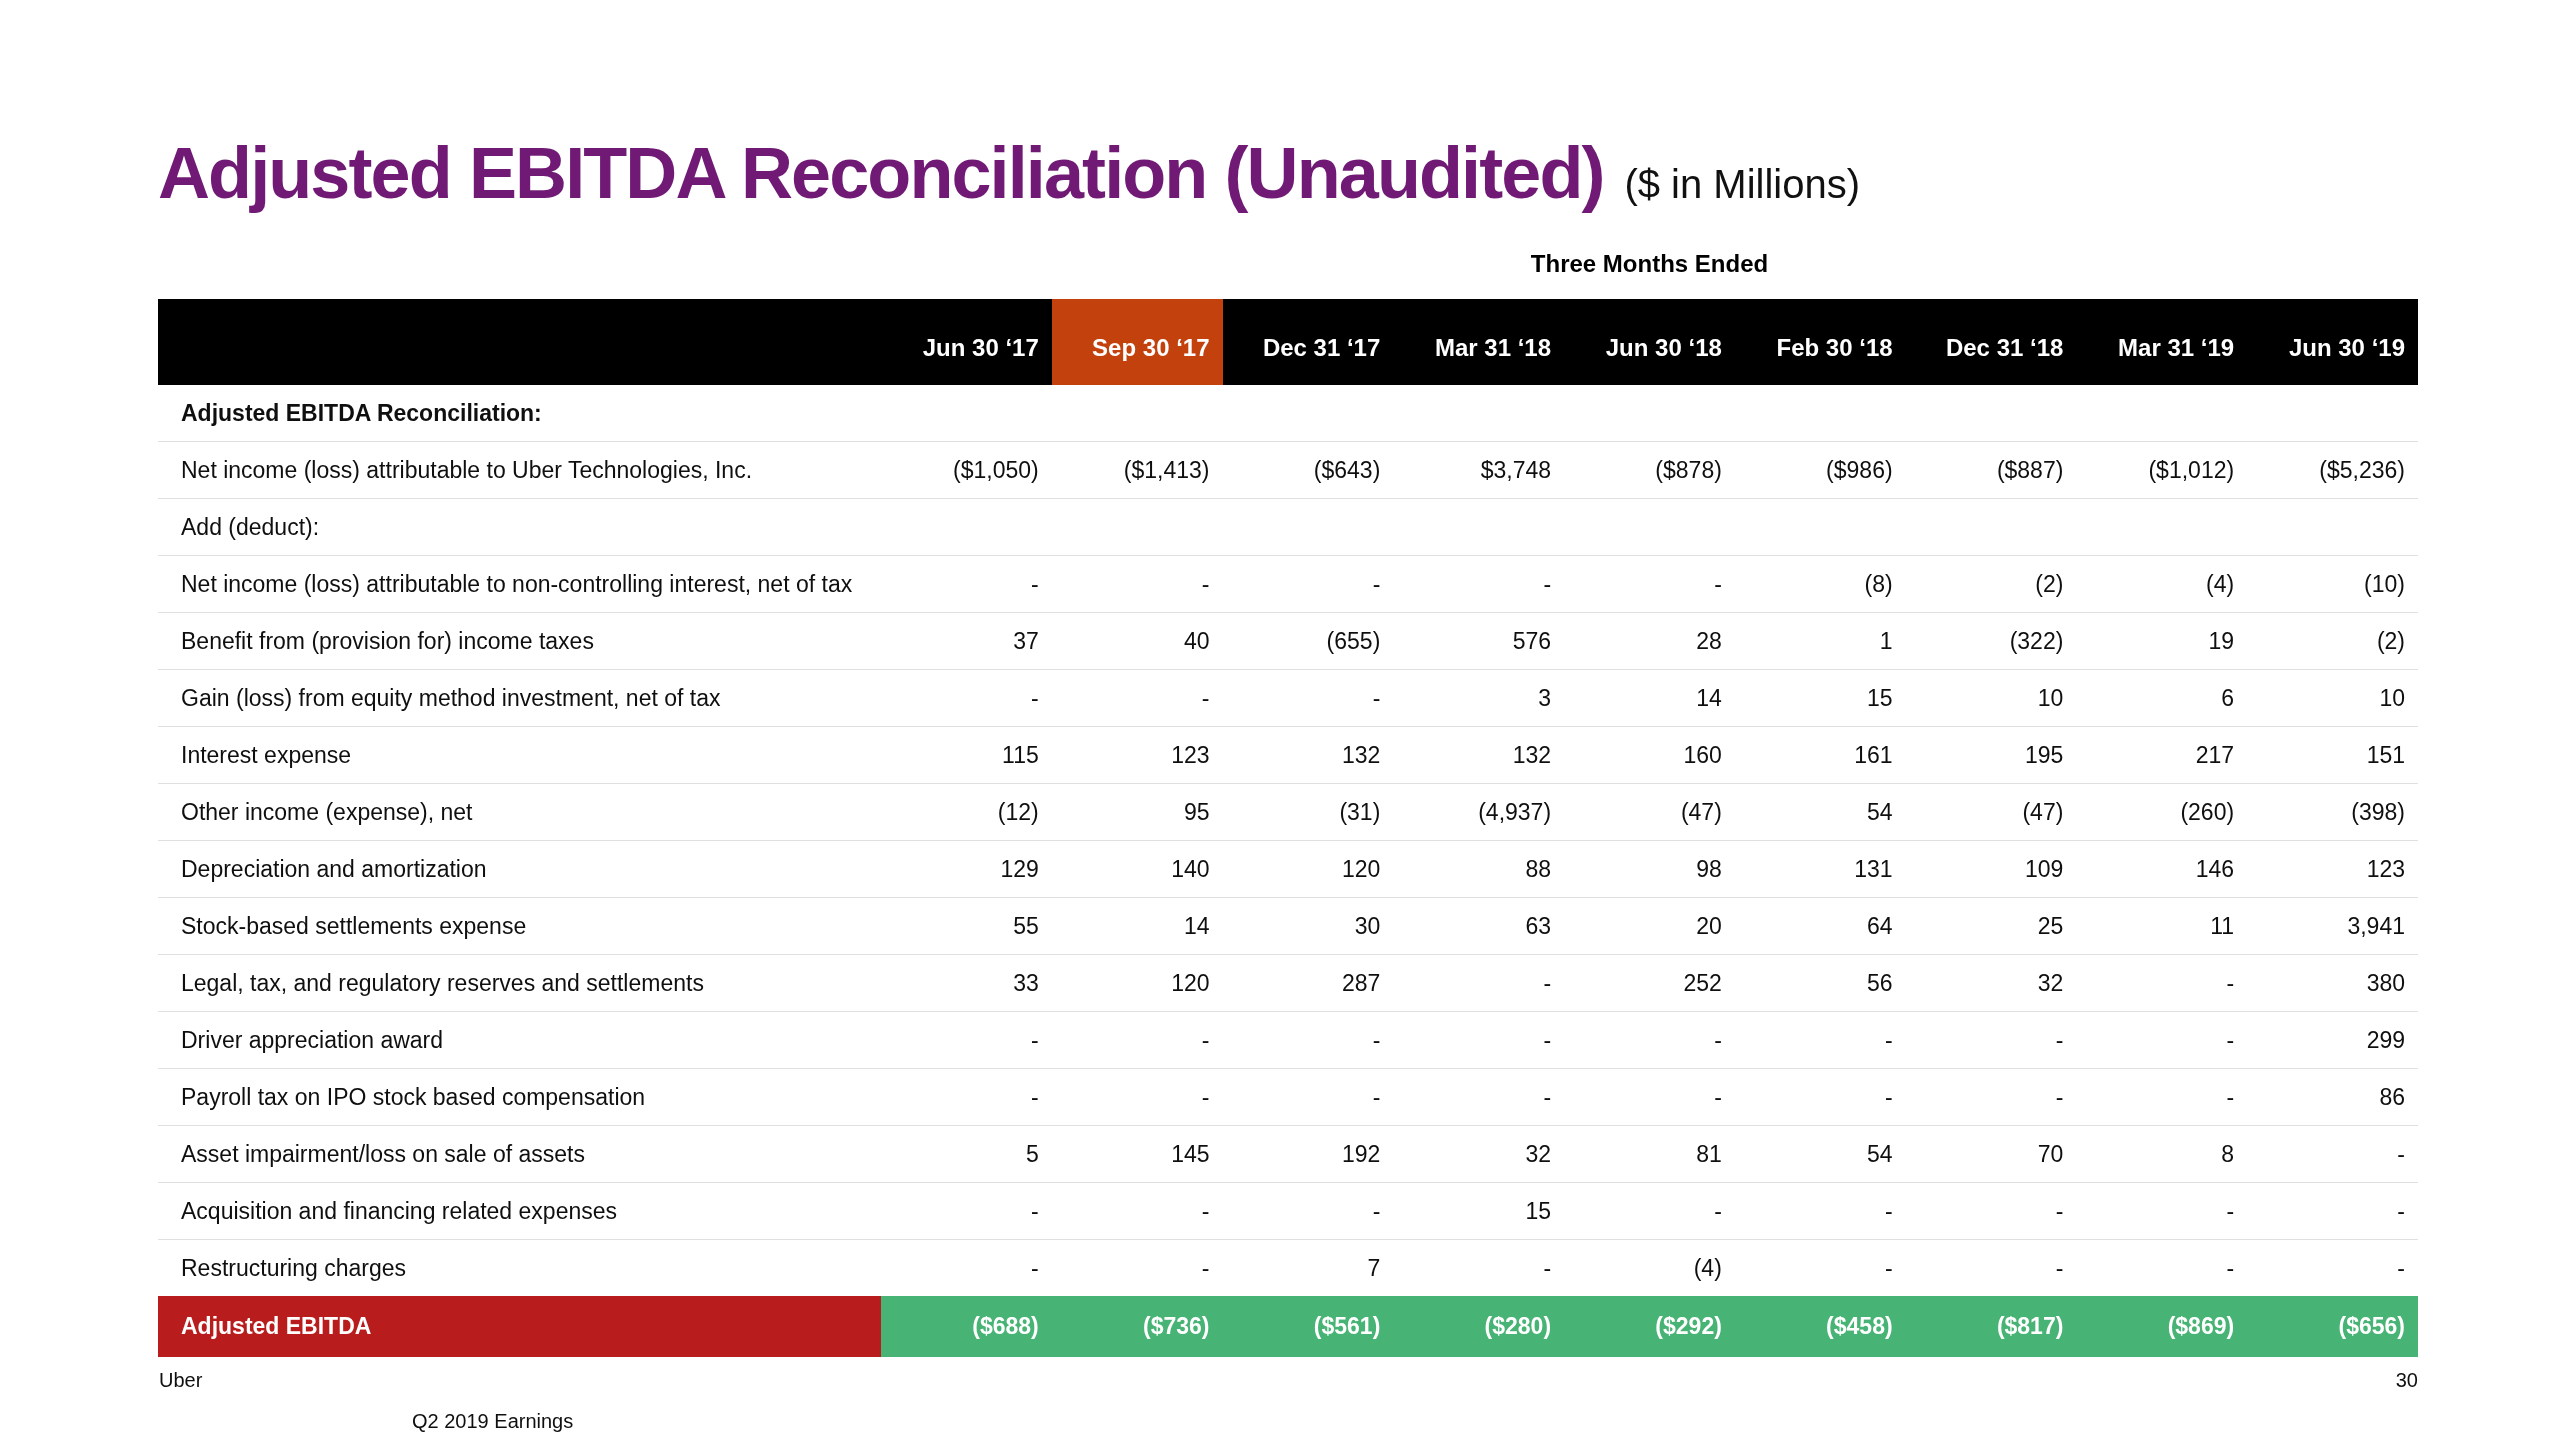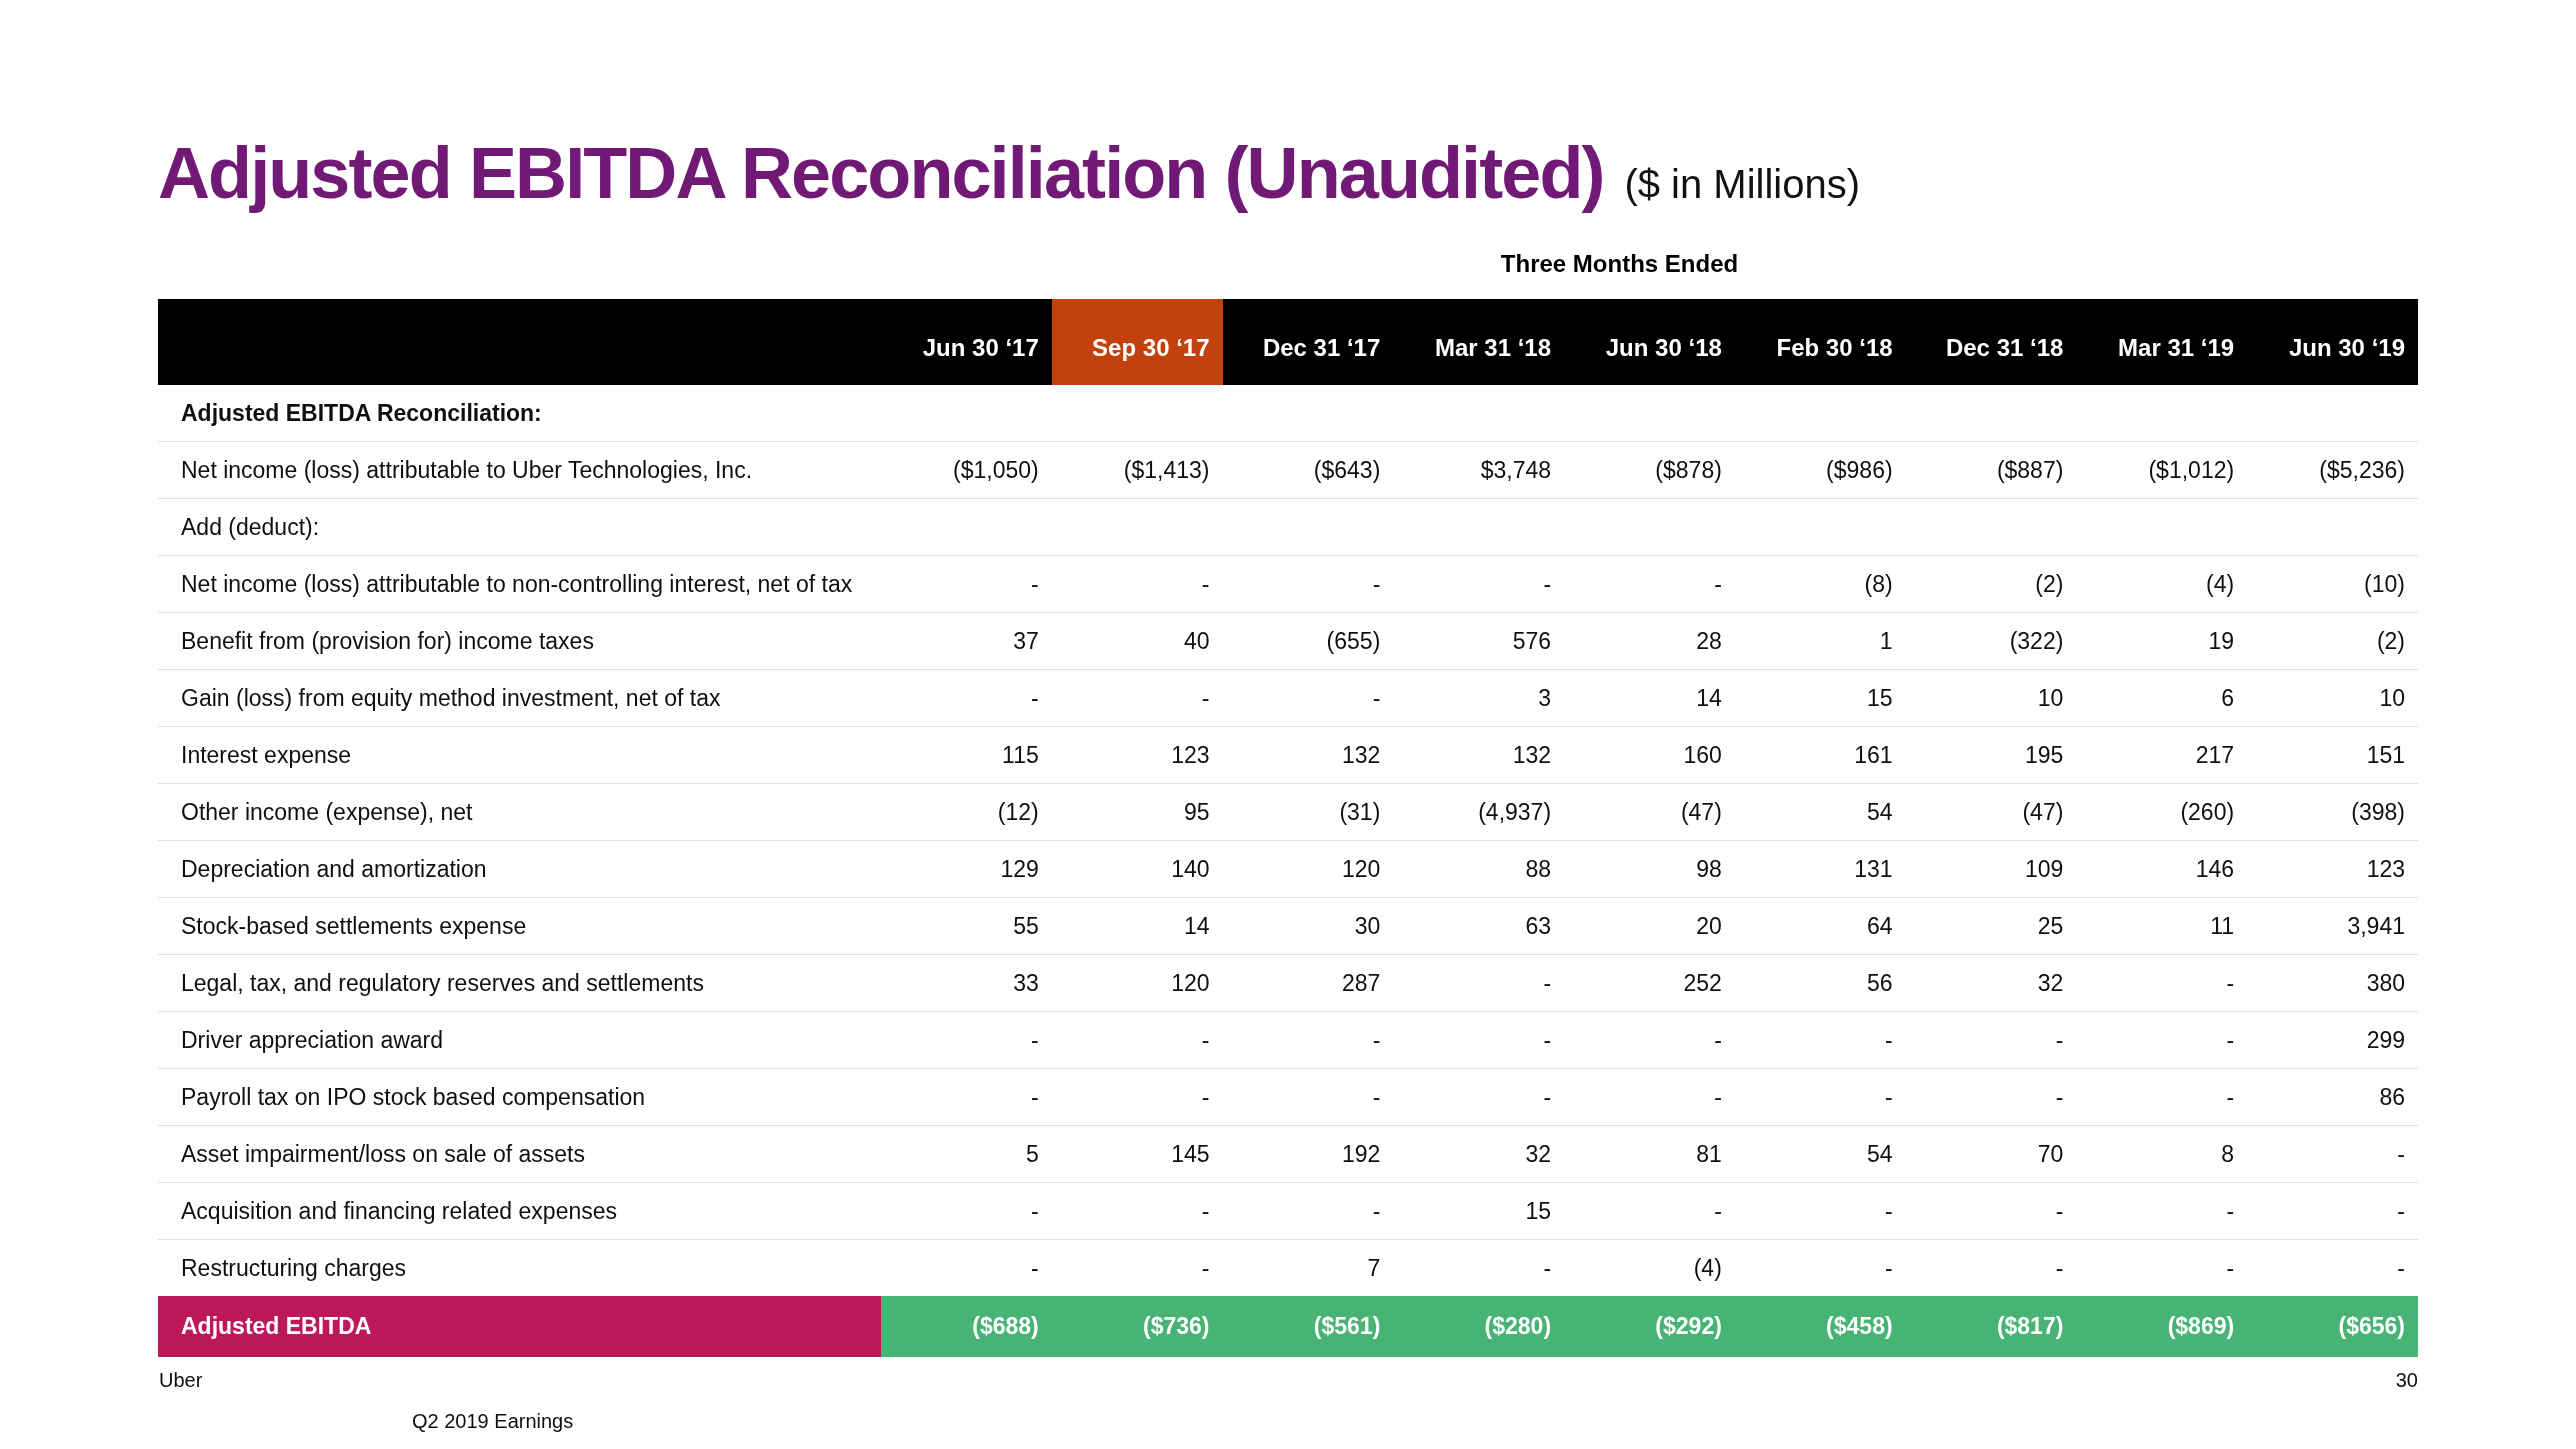--- a/index.html
+++ b/index.html
@@ -28,21 +28,21 @@
   .title-note{
     display:inline;
     font-size:40px;
     font-weight:300;
     letter-spacing:0;
     color:#111;
     margin-left:18px;
   }
   .table-caption{
     position:absolute;
-    left:851px;
+    left:881px;
     top:250px;
     width:1537px;
     text-align:center;
     font-size:24px;
     font-weight:700;
     color:#000;
   }
   table.recon{
     position:absolute;
     left:158px;
@@ -315,21 +315,21 @@
           <td class="value-cell">-</td>
           <td class="value-cell">7</td>
           <td class="value-cell">-</td>
           <td class="value-cell">(4)</td>
           <td class="value-cell">-</td>
           <td class="value-cell">-</td>
           <td class="value-cell">-</td>
           <td class="value-cell">-</td>
         </tr>
         <tr class="row-total">
-          <td class="label-cell" style="background: #be185d;">Adjusted EBITDA</td>
+          <td class="label-cell" style="background: #b91c1c;">Adjusted EBITDA</td>
           <td class="value-cell" style="background: rgb(71, 179, 116);">($688)</td>
           <td class="value-cell" style="background: rgb(71, 179, 116);">($736)</td>
           <td class="value-cell" style="background: rgb(71, 179, 116);">($561)</td>
           <td class="value-cell" style="background: rgb(71, 179, 116);">($280)</td>
           <td class="value-cell" style="background: rgb(71, 179, 116);">($292)</td>
           <td class="value-cell" style="background: rgb(71, 179, 116);">($458)</td>
           <td class="value-cell" style="background: rgb(71, 179, 116);">($817)</td>
           <td class="value-cell" style="background: rgb(71, 179, 116);">($869)</td>
           <td class="value-cell" style="background: rgb(71, 179, 116);">($656)</td>
         </tr>

